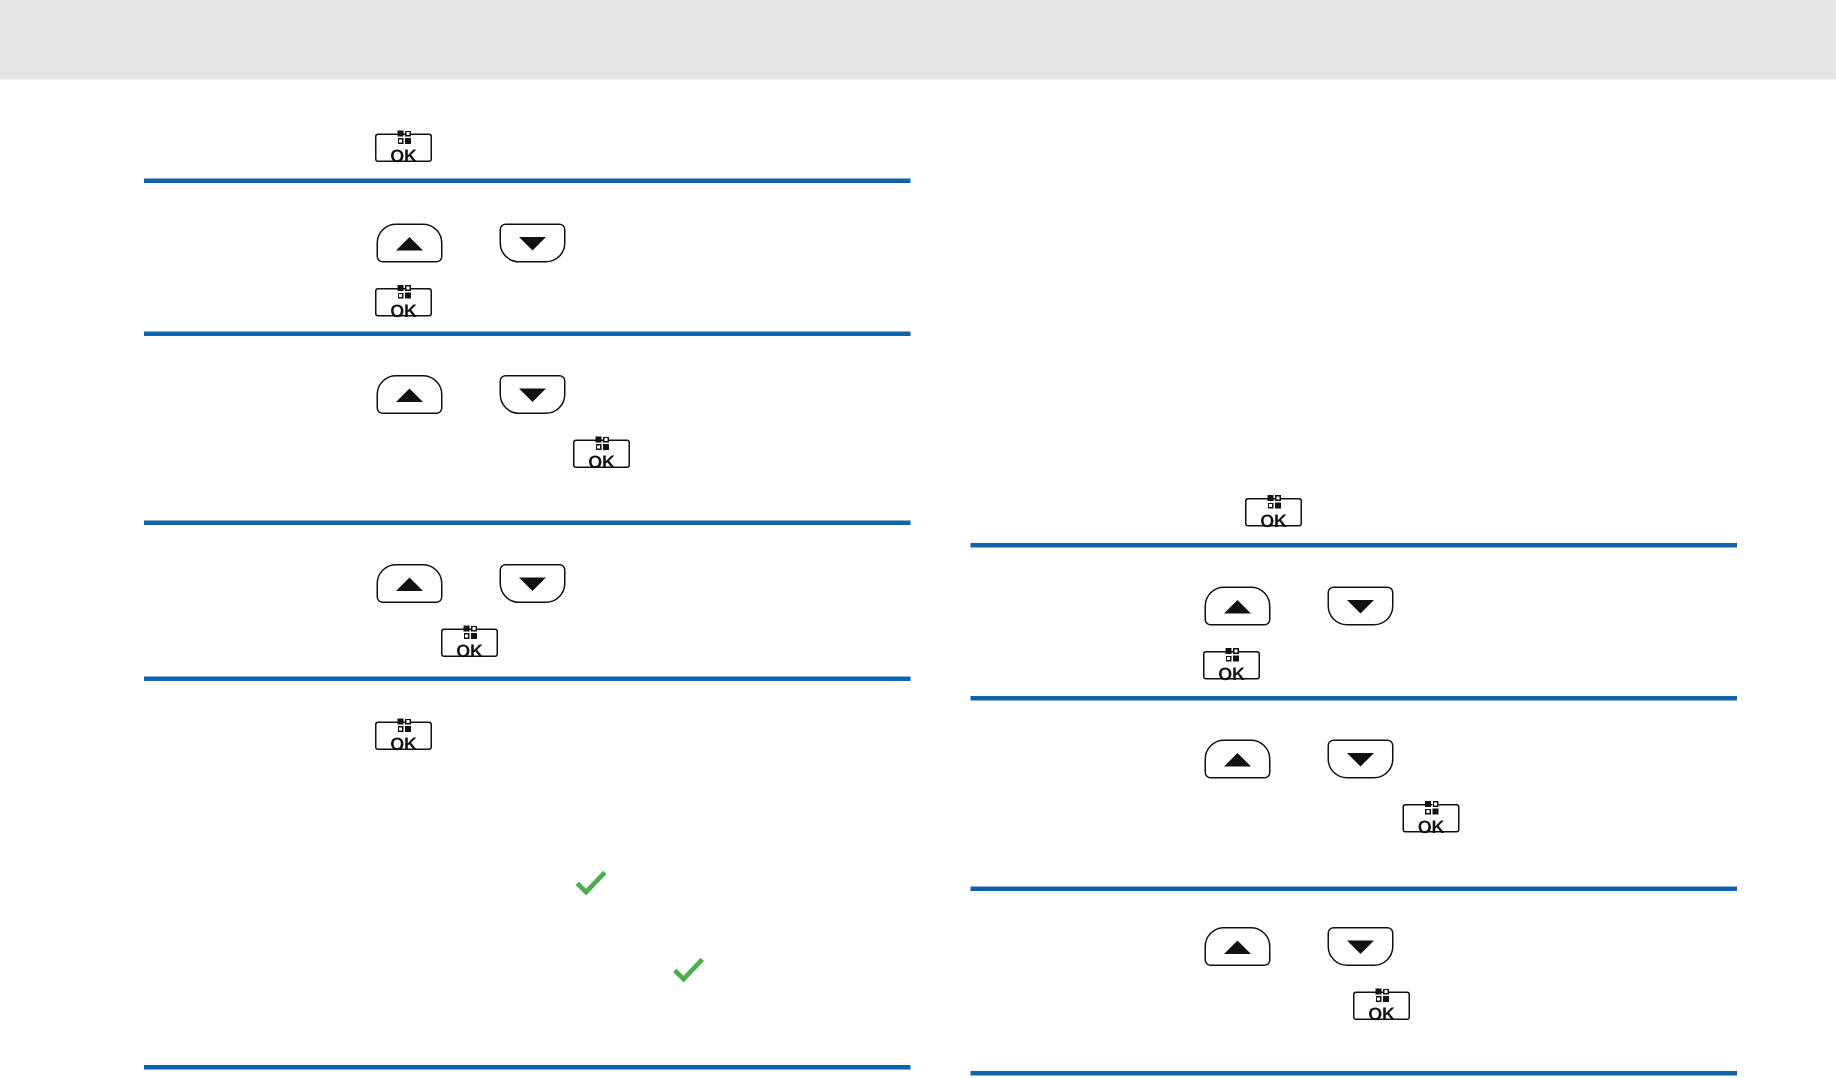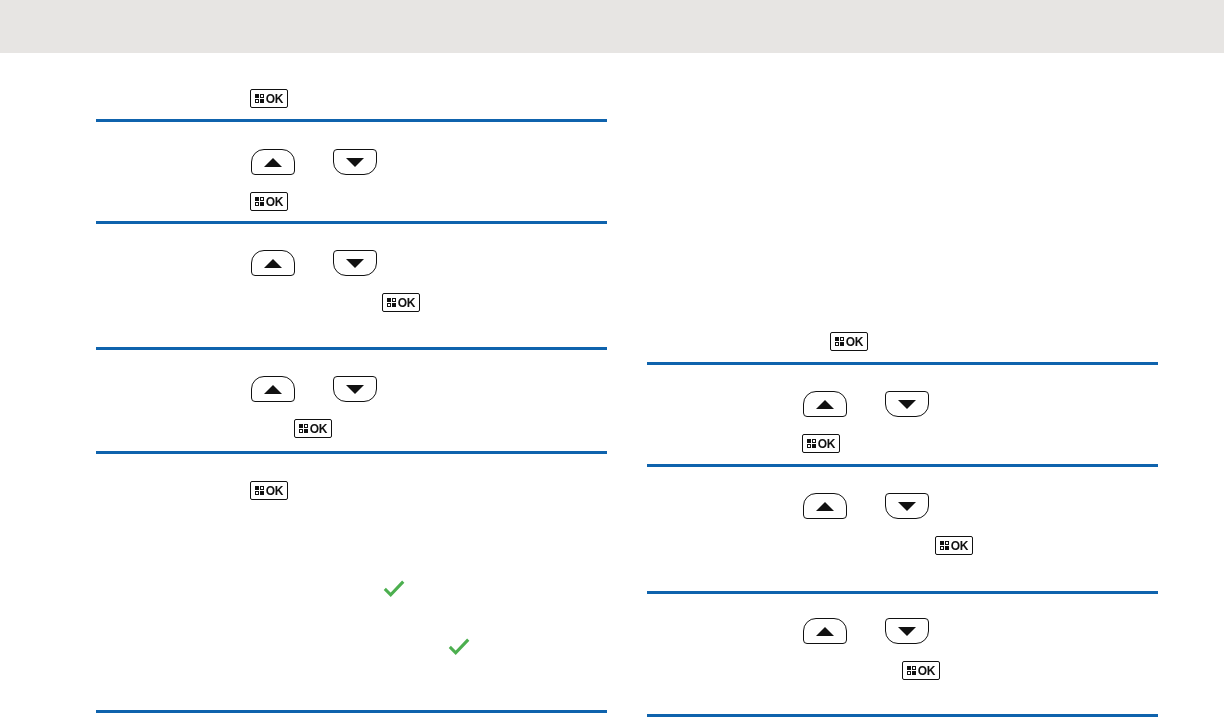--- a/index.html
+++ b/index.html
@@ -57,20 +57,21 @@
     height: 3px;
     background: #0f63ad;
   }
   .col-left .rule  { left: 96px;  width: 511px; }
   .col-right .rule { left: 35px;  width: 511px; }
 
   
   .glyph {
     position: absolute;
     display: block;
+    flex-direction: column;
   }
 
   
   .key-ok {
     width: 38px;
     height: 19px;
     border: 1.6px solid #111111;
     border-radius: 2px;
     background: #ffffff;
     box-sizing: border-box;

